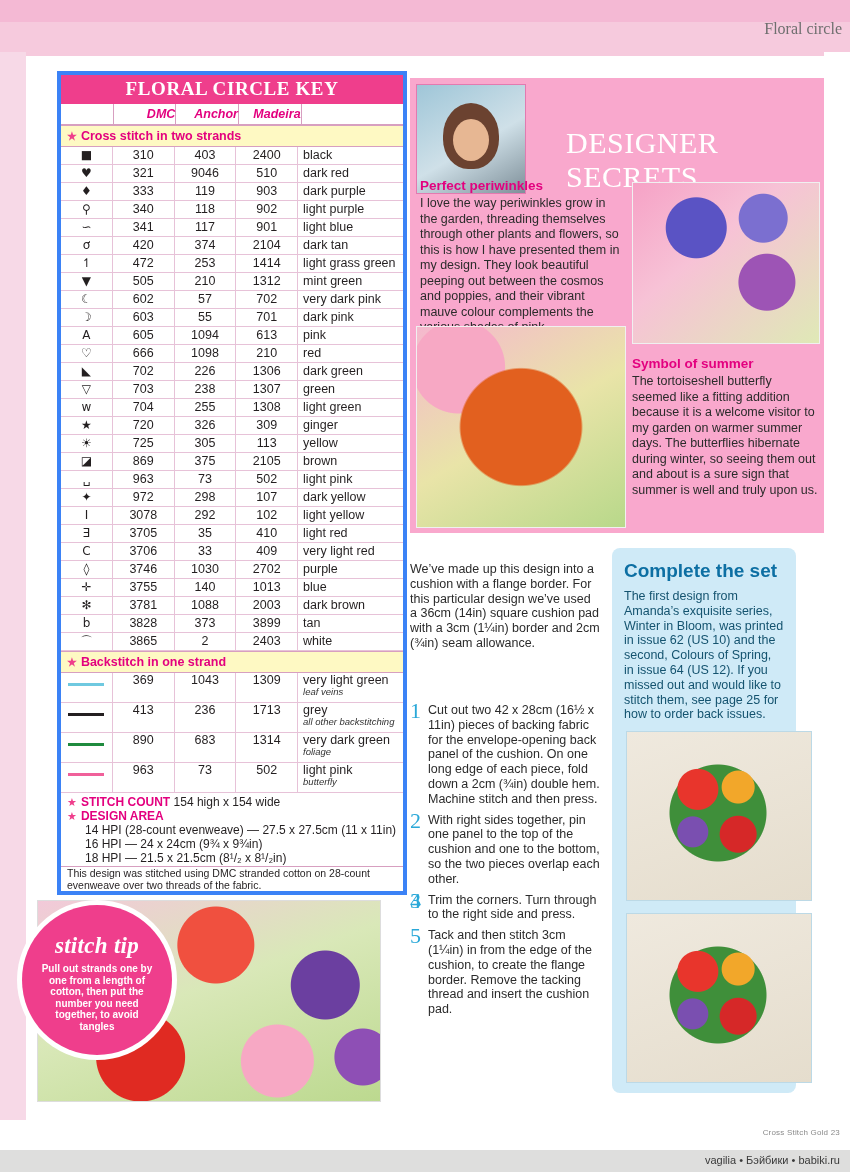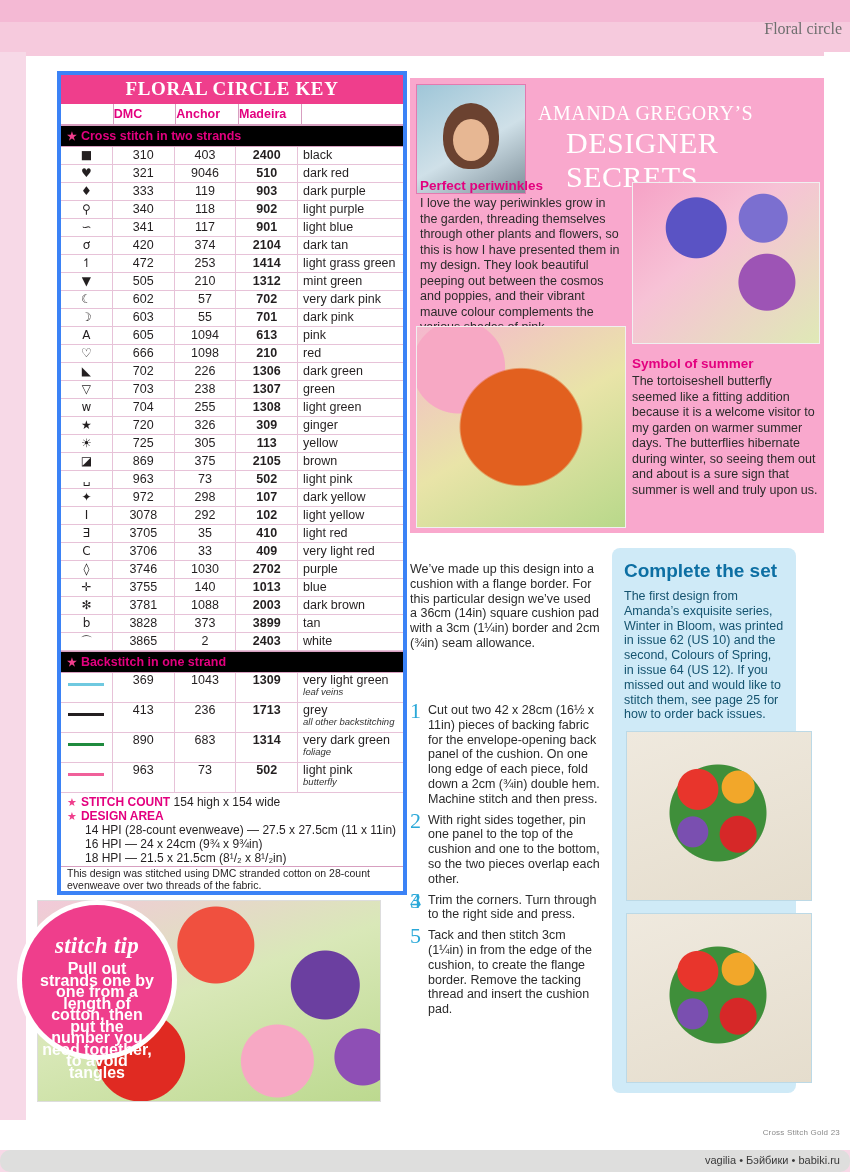--- a/index.html
+++ b/index.html
@@ -20,59 +20,59 @@
     font-family:"Liberation Serif", serif;
   }
   .leftedge{position:absolute;left:0;top:52px;width:26px;height:1120px;background:#f7d9e7;}
   .bottombar{position:absolute;left:0;top:1120px;width:850px;height:52px;background:#f7d9e7;}
   .bottombar-inner{position:absolute;left:0;top:1120px;width:850px;height:30px;background:#ffffff;}
   .footer-right{
     position:absolute;right:10px;top:1128px;font-size:8px;color:#8a8a8a;letter-spacing:.2px;
   }
   .footer-strip{
     position:absolute;left:0;top:1150px;width:850px;height:22px;background:#dededd;
-    font-size:11px;color:#3a3a3a;border-radius:10px;
+    font-size:11px;color:#3a3a3a;
   }
   .footer-strip span{position:absolute;right:10px;top:4px;}
 
   
   .key{
     position:absolute;left:37px;top:71px;width:342px;
     border:4px solid #3b82f6;background:#fff;margin-left:20px;
   }
   .key-title{
     background:#ef3e8c;color:#fff;text-align:center;
     font-family:"Liberation Serif", serif;
     font-weight:bold;font-size:19px;letter-spacing:.6px;padding:3px 0 4px;
   }
   .key-head{
     display:flex;border-bottom:1px solid #d79fc0;font-size:12.5px;font-weight:bold;color:#e3007f;
   }
-  .key-head div{padding:3px 0;text-align:left;}
+  .key-head div{padding:3px 0;text-align:right;font-style:italic;}
   .c-sym{width:52px;}
   .c-dmc{width:62px;}
   .c-anc{width:62px;}
   .c-mad{width:62px;}
   .c-name{width:102px;text-align:left;padding-left:4px;}
   .key-head .c-sym{border-right:1px solid #d79fc0;}
   .key-head .c-dmc{border-right:1px solid #d79fc0;}
   .key-head .c-anc{border-right:1px solid #d79fc0;}
   .key-head .c-mad{border-right:1px solid #d79fc0;}
 
   .section-row{
-    background:#000000;color:#e3007f;font-weight:bold;font-size:12.5px;
+    background:#fef9c3;color:#e3007f;font-weight:bold;font-size:12.5px;
     padding:3px 4px 3px 6px;border-top:1px solid #d79fc0;border-bottom:1px solid #d79fc0;
   }
   .section-row .star{color:#ef3e8c;font-size:11px;margin-right:4px;}
   .row{display:flex;font-size:12.5px;border-bottom:1px solid #e7c2d8;}
   .row > div{padding:1px 0 1px;text-align:center;min-height:15px;}
   .row .c-sym{border-right:1px solid #e7c2d8;font-family:"DejaVu Sans",sans-serif;font-size:12px;line-height:15px;}
   .row .c-dmc{border-right:1px solid #e7c2d8;}
   .row .c-anc{border-right:1px solid #e7c2d8;}
-  .row .c-mad{border-right:1px solid #e7c2d8;font-weight:bold;}
+  .row .c-mad{border-right:1px solid #e7c2d8;}
   .row .c-name{text-align:left;padding-left:5px;}
   .row .c-name i{display:block;font-size:9.5px;font-style:italic;color:#333;line-height:10px;}
   .bsrow .c-sym{padding-top:4px;}
   .bsrow > div{min-height:24px;padding-top:0;}
   .bsline{display:inline-block;width:36px;height:3px;vertical-align:middle;}
 
   .key-foot{font-size:12px;padding:2px 6px 1px 6px;}
   .key-foot .ttl{color:#e3007f;font-weight:bold;}
   .key-foot .star{color:#ef3e8c;font-size:11px;margin-right:4px;}
   .key-foot ul{margin:0;padding:0 0 0 18px;list-style:none;}
@@ -84,21 +84,21 @@
   
   .tip{
     position:absolute;left:22px;top:905px;width:150px;height:150px;border-radius:50%;
     background:#ef3e8c;color:#fff;text-align:center;
     box-shadow:0 0 0 5px #fff;
   }
   .tip .t1{
     font-family:"Liberation Serif", serif;font-style:italic;font-weight:bold;
     font-size:23px;padding-top:28px;line-height:26px;letter-spacing:.3px;
   }
-  .tip .t2{font-size:16px;font-weight:bold;line-height:11.5px;padding:4px 18px 0;}
+  .tip .t2{font-size:10px;font-weight:bold;line-height:11.5px;padding:4px 18px 0;}
 
   
   .photo-flowers{
     position:absolute;left:37px;top:900px;width:342px;height:200px;
     background:
       radial-gradient(circle at 18% 30%, #e8342c 0 42px, transparent 43px),
       radial-gradient(circle at 52% 22%, #f0503f 0 38px, transparent 39px),
       radial-gradient(circle at 84% 42%, #6b3fa0 0 34px, transparent 35px),
       radial-gradient(circle at 30% 78%, #e02a22 0 44px, transparent 45px),
       radial-gradient(circle at 70% 80%, #f7a8c4 0 36px, transparent 37px),
@@ -481,21 +481,20 @@
   <div class="photo-flowers"></div>
   <div class="tip">
     <div class="t1">stitch tip</div>
     <div class="t2">Pull out strands one by one from a length of cotton, then put the number you need together, to avoid tangles</div>
   </div>
 
   <div class="designer">
     <div class="ds-photo">
       <div class="ds-face"></div>
     </div>
-    <div class="ds-title1">AMANDA GREGORY’S</div>
     <div class="ds-title2">DESIGNER SECRETS</div>
 
     <div class="ds-h" style="left:10px;top:100px;width:200px;">Perfect periwinkles</div>
     <div class="ds-p" style="left:10px;top:118px;width:205px;">I love the way periwinkles grow in the garden, threading themselves through other plants and flowers, so this is how I have presented them in my design. They look beautiful peeping out between the cosmos and poppies, and their vibrant mauve colour complements the various shades of pink.</div>
 
     <div class="img-peri"></div>
     <div class="img-fly"></div>
 
     <div class="ds-h" style="left:222px;top:278px;width:190px;">Symbol of summer</div>
     <div class="ds-p" style="left:222px;top:296px;width:186px;">The tortoiseshell butterfly seemed like a fitting addition because it is a welcome visitor to my garden on warmer summer days. The butterflies hibernate during winter, so seeing them out and about is a sure sign that summer is well and truly upon us.</div>

